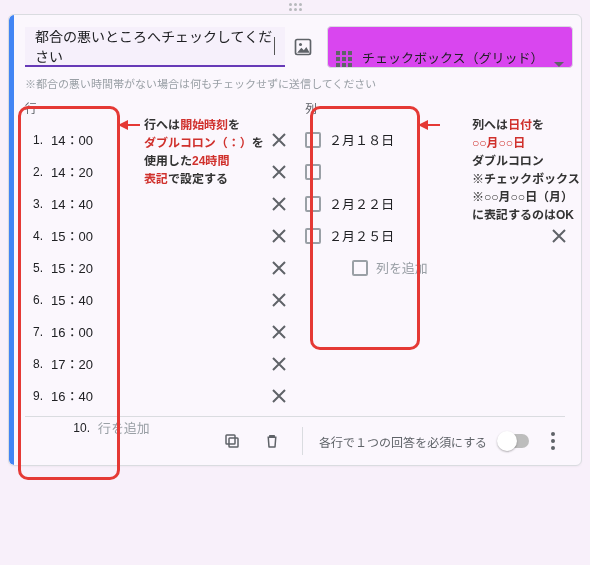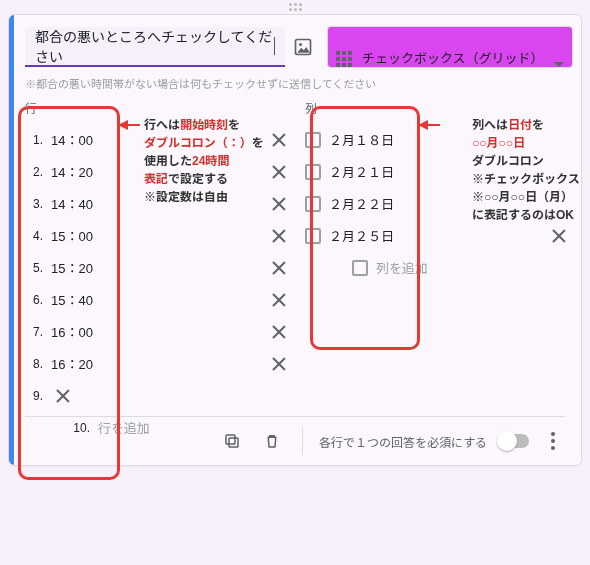--- a/index.html
+++ b/index.html
@@ -404,29 +404,30 @@
           <span class="num">7.</span>
           <span class="label">16：00</span>
           <span class="remove">
             <svg width="14" height="14" viewBox="0 0 14 14">
                 <path d="M1 1 L13 13 M13 1 L1 13" stroke="#5f6368" stroke-width="2"></path>
               </svg>
           </span>
         </div>
         <div class="option-row">
           <span class="num">8.</span>
-          <span class="label">16：20</span>
+          <span class="label">17：20</span>
           <span class="remove">
             <svg width="14" height="14" viewBox="0 0 14 14">
                 <path d="M1 1 L13 13 M13 1 L1 13" stroke="#5f6368" stroke-width="2"></path>
               </svg>
           </span>
         </div>
         <div class="option-row">
           <span class="num">9.</span>
+          <span class="label">16：40</span>
           <span class="remove">
             <svg width="14" height="14" viewBox="0 0 14 14">
                 <path d="M1 1 L13 13 M13 1 L1 13" stroke="#5f6368" stroke-width="2"></path>
               </svg>
           </span>
         </div>
         <div class="option-row add-row">
           <span class="num">10.</span>
           <span class="label">行を追加</span>
         </div>
@@ -439,21 +440,20 @@
           <span class="checkbox"></span>
           <span class="label">２月１８日</span>
           <span class="remove" style="visibility:hidden">
             <svg width="14" height="14" viewBox="0 0 14 14">
                 <path d="M1 1 L13 13 M13 1 L1 13" stroke="#5f6368" stroke-width="2"></path>
               </svg>
           </span>
         </div>
         <div class="option-row">
           <span class="checkbox"></span>
-          <span class="label">２月２１日</span>
           <span class="remove" style="visibility:hidden">
             <svg width="14" height="14" viewBox="0 0 14 14">
                 <path d="M1 1 L13 13 M13 1 L1 13" stroke="#5f6368" stroke-width="2"></path>
               </svg>
           </span>
         </div>
         <div class="option-row">
           <span class="checkbox"></span>
           <span class="label">２月２２日</span>
           <span class="remove" style="visibility:hidden">
@@ -506,21 +506,20 @@
   <div class="anno-box" style="left:310px; top:106px; width:104px; height:238px;"></div>
 
   <div class="arrow" style="left:120px; top:124px; width:20px;"></div>
   <div class="arrow" style="left:420px; top:124px; width:20px;"></div>
 
   <div class="anno-text" style="left:144px; top:116px; text-align:left; width:150px;">
     <div><span class="black">行へは</span><span class="red">開始時刻</span><span class="black">を</span></div>
     <div><span class="red">ダブルコロン（：）</span><span class="black">を</span></div>
     <div><span class="black">使用した</span><span class="red">24時間</span></div>
     <div><span class="red">表記</span><span class="black">で設定する</span></div>
-    <div><span class="black">※設定数は自由</span></div>
   </div>
 
   <div class="anno-text" style="left:444px; top:116px;margin-left:28px;">
     <div><span class="black">列へは</span><span class="red">日付</span><span class="black">を</span></div>
     <div><span class="red">○○月○○日</span></div>
     <div><span class="black">ダブルコロン</span></div>
     <div><span class="black">※チェックボックス</span></div>
     <div><span class="black">※○○月○○日（月）</span></div>
     <div><span class="black">に表記するのはOK</span></div>
   </div>

